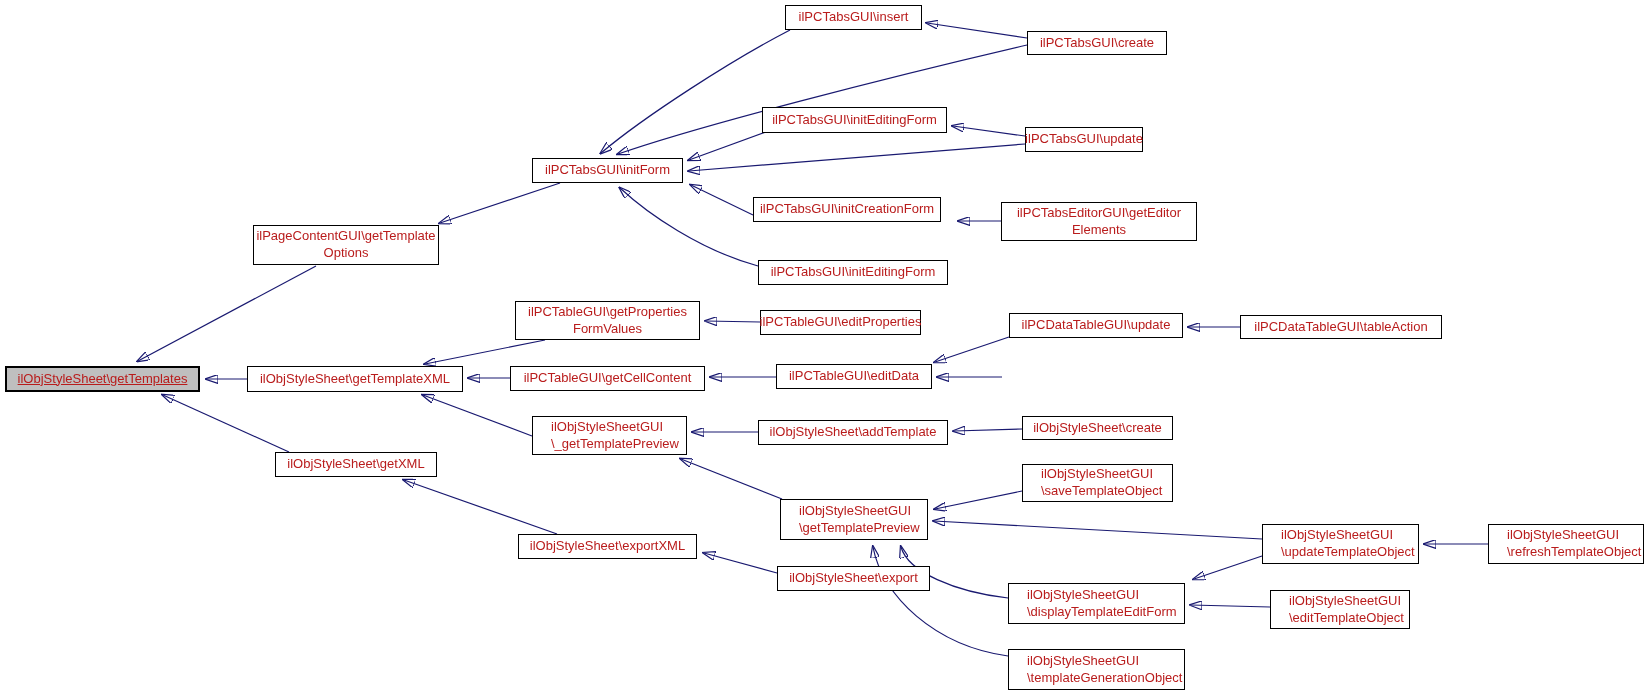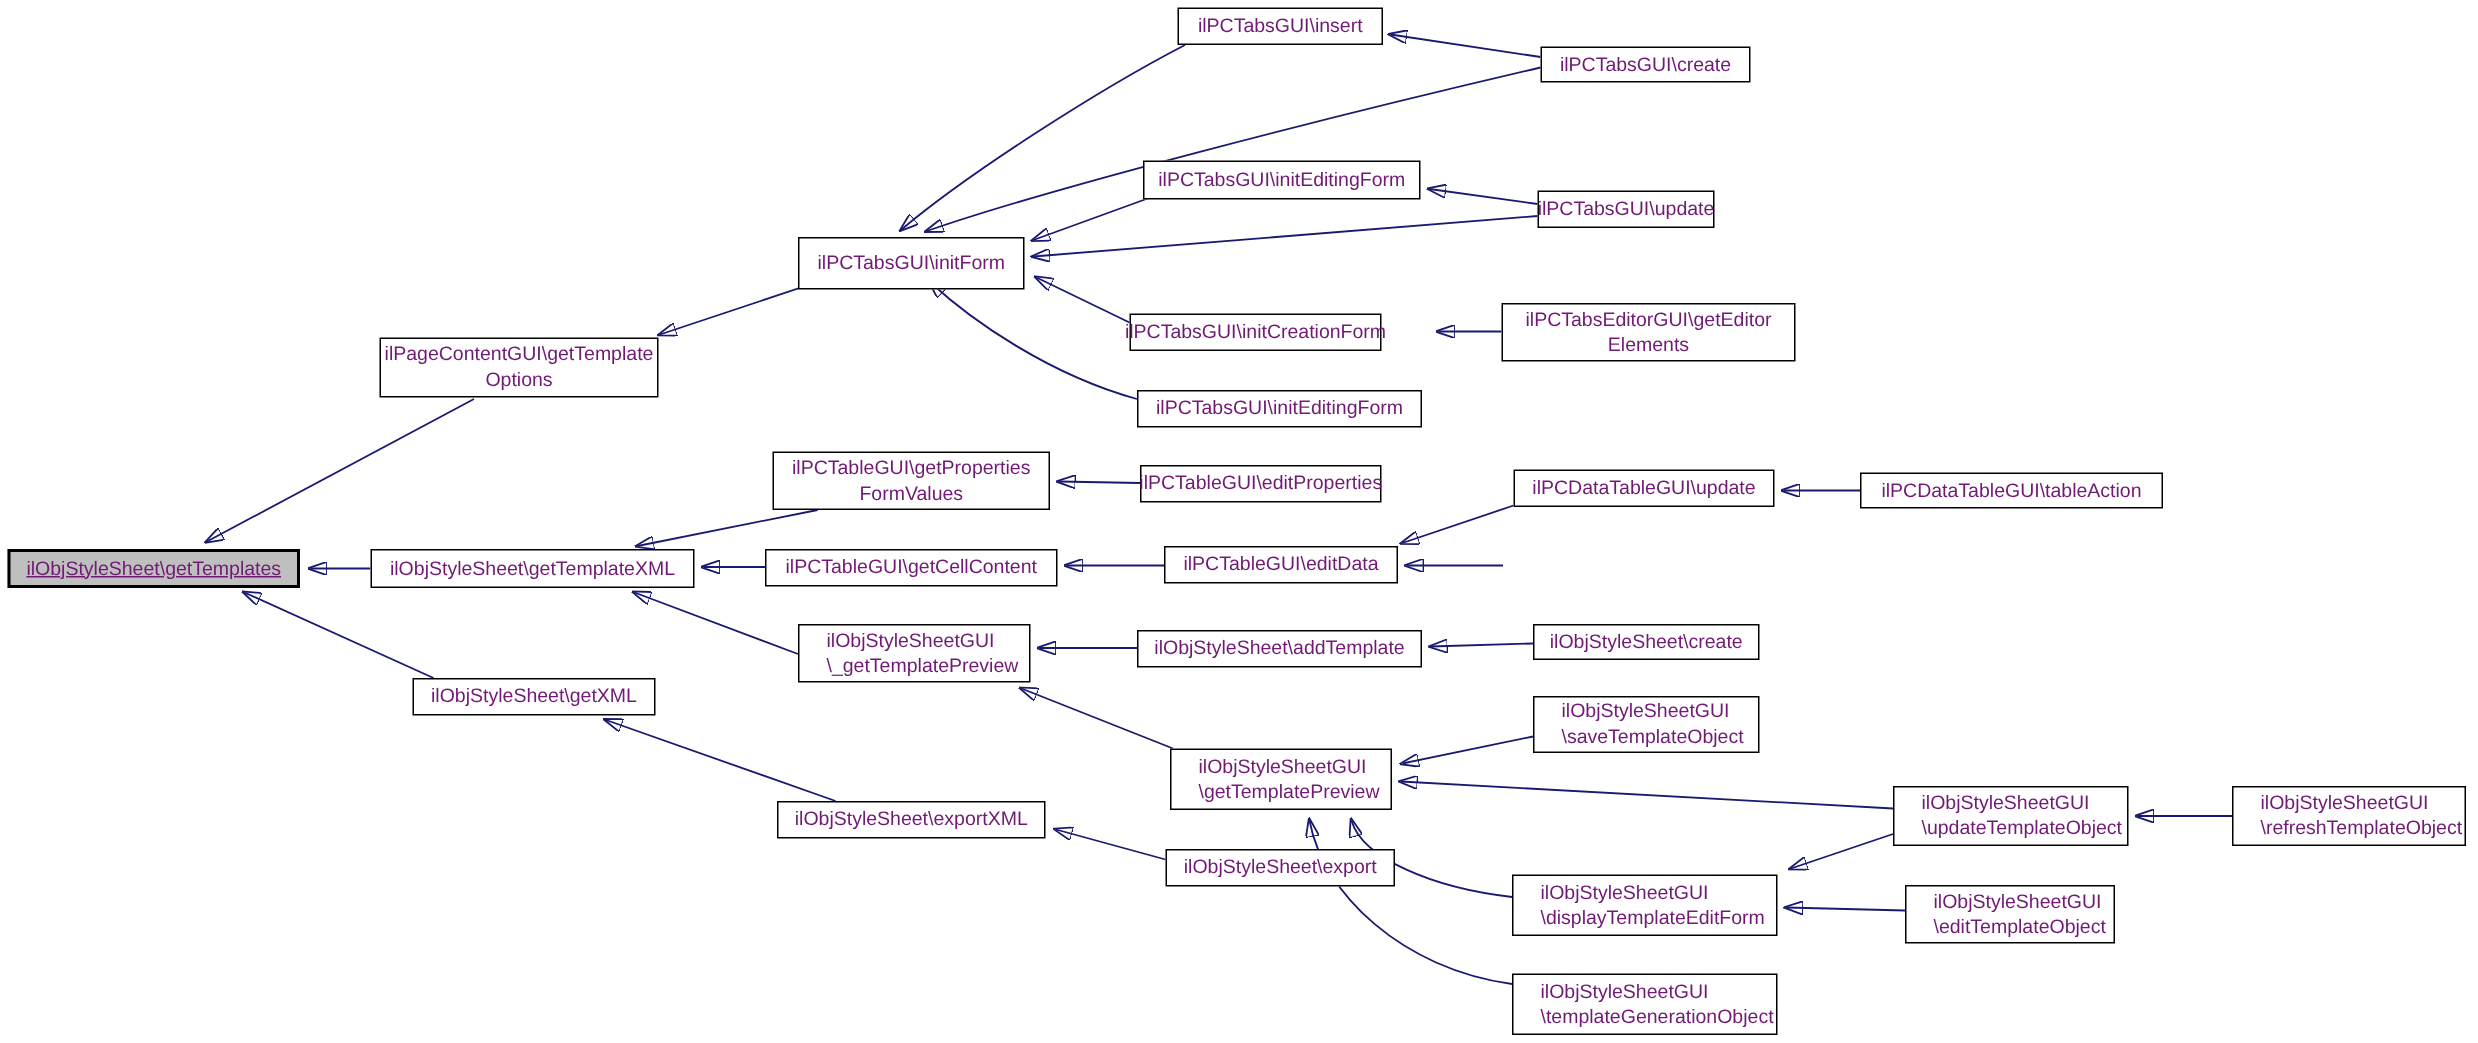--- a/index.html
+++ b/index.html
@@ -17,21 +17,21 @@
     font-family:"Liberation Sans", sans-serif;
     overflow:hidden;
   }
   #edges{position:absolute;left:0;top:0;width:1652px;height:695px;}
   #edges path{fill:none;stroke:var(--edge);stroke-width:1.2px;}
   .node{
     position:absolute;
     box-sizing:border-box;
     background:var(--fill);
     border:1px solid var(--border);
-    color:#701a75;
+    color:#b91c1c;
     font-size:13px;
     line-height:1.3;
     display:flex;
     align-items:center;
     justify-content:center;
     text-align:center;
     white-space:pre-line;
     padding:0 4px;
     cursor:pointer;
   }
@@ -82,30 +82,30 @@
     <path d="M 1008,656 C 935,646 882,596 873,547" marker-end="url(#ah)" stroke="#191970"></path>
     <path d="M 557,534 L 404,480" marker-end="url(#ah)" stroke="#191970"></path>
     <path d="M 777,573 L 704,553" marker-end="url(#ah)" stroke="#191970"></path>
   </svg>
 
   <div class="node hl" style="left:5px;top:366px;width:195px;height:26px">ilObjStyleSheet\getTemplates</div>
   <div class="node" style="left:253px;top:225px;width:186px;height:40px">ilPageContentGUI\getTemplate
 Options</div>
   <div class="node" style="left:247px;top:366px;width:216px;height:26px">ilObjStyleSheet\getTemplateXML</div>
   <div class="node" style="left:275px;top:452px;width:162px;height:25px">ilObjStyleSheet\getXML</div>
-  <div class="node" style="left:532px;top:158px;width:151px;height:35px">ilPCTabsGUI\initForm</div>
+  <div class="node" style="left:532px;top:158px;width:151px;height:25px">ilPCTabsGUI\initForm</div>
   <div class="node" style="left:515px;top:301px;width:185px;height:39px">ilPCTableGUI\getProperties
 FormValues</div>
   <div class="node" style="left:510px;top:366px;width:195px;height:25px">ilPCTableGUI\getCellContent</div>
   <div class="node ta-l" style="left:532px;top:416px;width:155px;height:39px">ilObjStyleSheetGUI
 \_getTemplatePreview</div>
   <div class="node" style="left:518px;top:534px;width:179px;height:25px">ilObjStyleSheet\exportXML</div>
   <div class="node" style="left:785px;top:5px;width:137px;height:25px">ilPCTabsGUI\insert</div>
   <div class="node" style="left:762px;top:107px;width:185px;height:26px">ilPCTabsGUI\initEditingForm</div>
-  <div class="node" style="left:753px;top:209px;width:168px;height:25px">ilPCTabsGUI\initCreationForm</div>
+  <div class="node" style="left:753px;top:197px;width:188px;height:25px">ilPCTabsGUI\initCreationForm</div>
   <div class="node" style="left:758px;top:260px;width:190px;height:25px">ilPCTabsGUI\initEditingForm</div>
   <div class="node" style="left:760px;top:310px;width:161px;height:25px">ilPCTableGUI\editProperties</div>
   <div class="node" style="left:776px;top:364px;width:156px;height:25px">ilPCTableGUI\editData</div>
   <div class="node" style="left:758px;top:420px;width:190px;height:25px">ilObjStyleSheet\addTemplate</div>
   <div class="node ta-l" style="left:780px;top:499px;width:148px;height:41px">ilObjStyleSheetGUI
 \getTemplatePreview</div>
   <div class="node" style="left:777px;top:566px;width:153px;height:25px">ilObjStyleSheet\export</div>
   <div class="node" style="left:1027px;top:31px;width:140px;height:24px">ilPCTabsGUI\create</div>
   <div class="node" style="left:1025px;top:127px;width:118px;height:25px">ilPCTabsGUI\update</div>
   <div class="node" style="left:1001px;top:202px;width:196px;height:39px">ilPCTabsEditorGUI\getEditor

